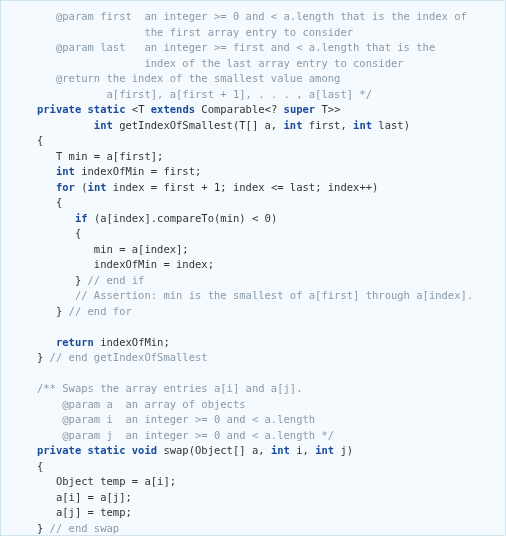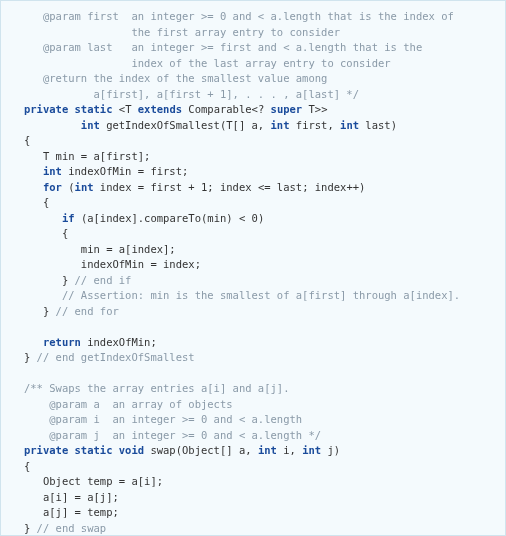--- a/index.html
+++ b/index.html
@@ -6,21 +6,21 @@
     margin: 0;
     padding: 0;
     background: #fff;
   }
   .code-block {
     width: 506px;
     height: 536px;
     box-sizing: border-box;
     background: #f4fafd;
     border: 1px solid #d0e4ee;
-    padding: 8px 4px;
+    padding: 8px 17px;
     font-family: "Lucida Console", Monaco, monospace;
     font-size: 10.5px;
     line-height: 15.5px;
     white-space: pre;
     overflow: hidden;
   }
   .kw { color: #1a4b9b; font-weight: bold; }
   .cm { color: #8a9aa8; }
   .txt { color: #333; }
 </style>

